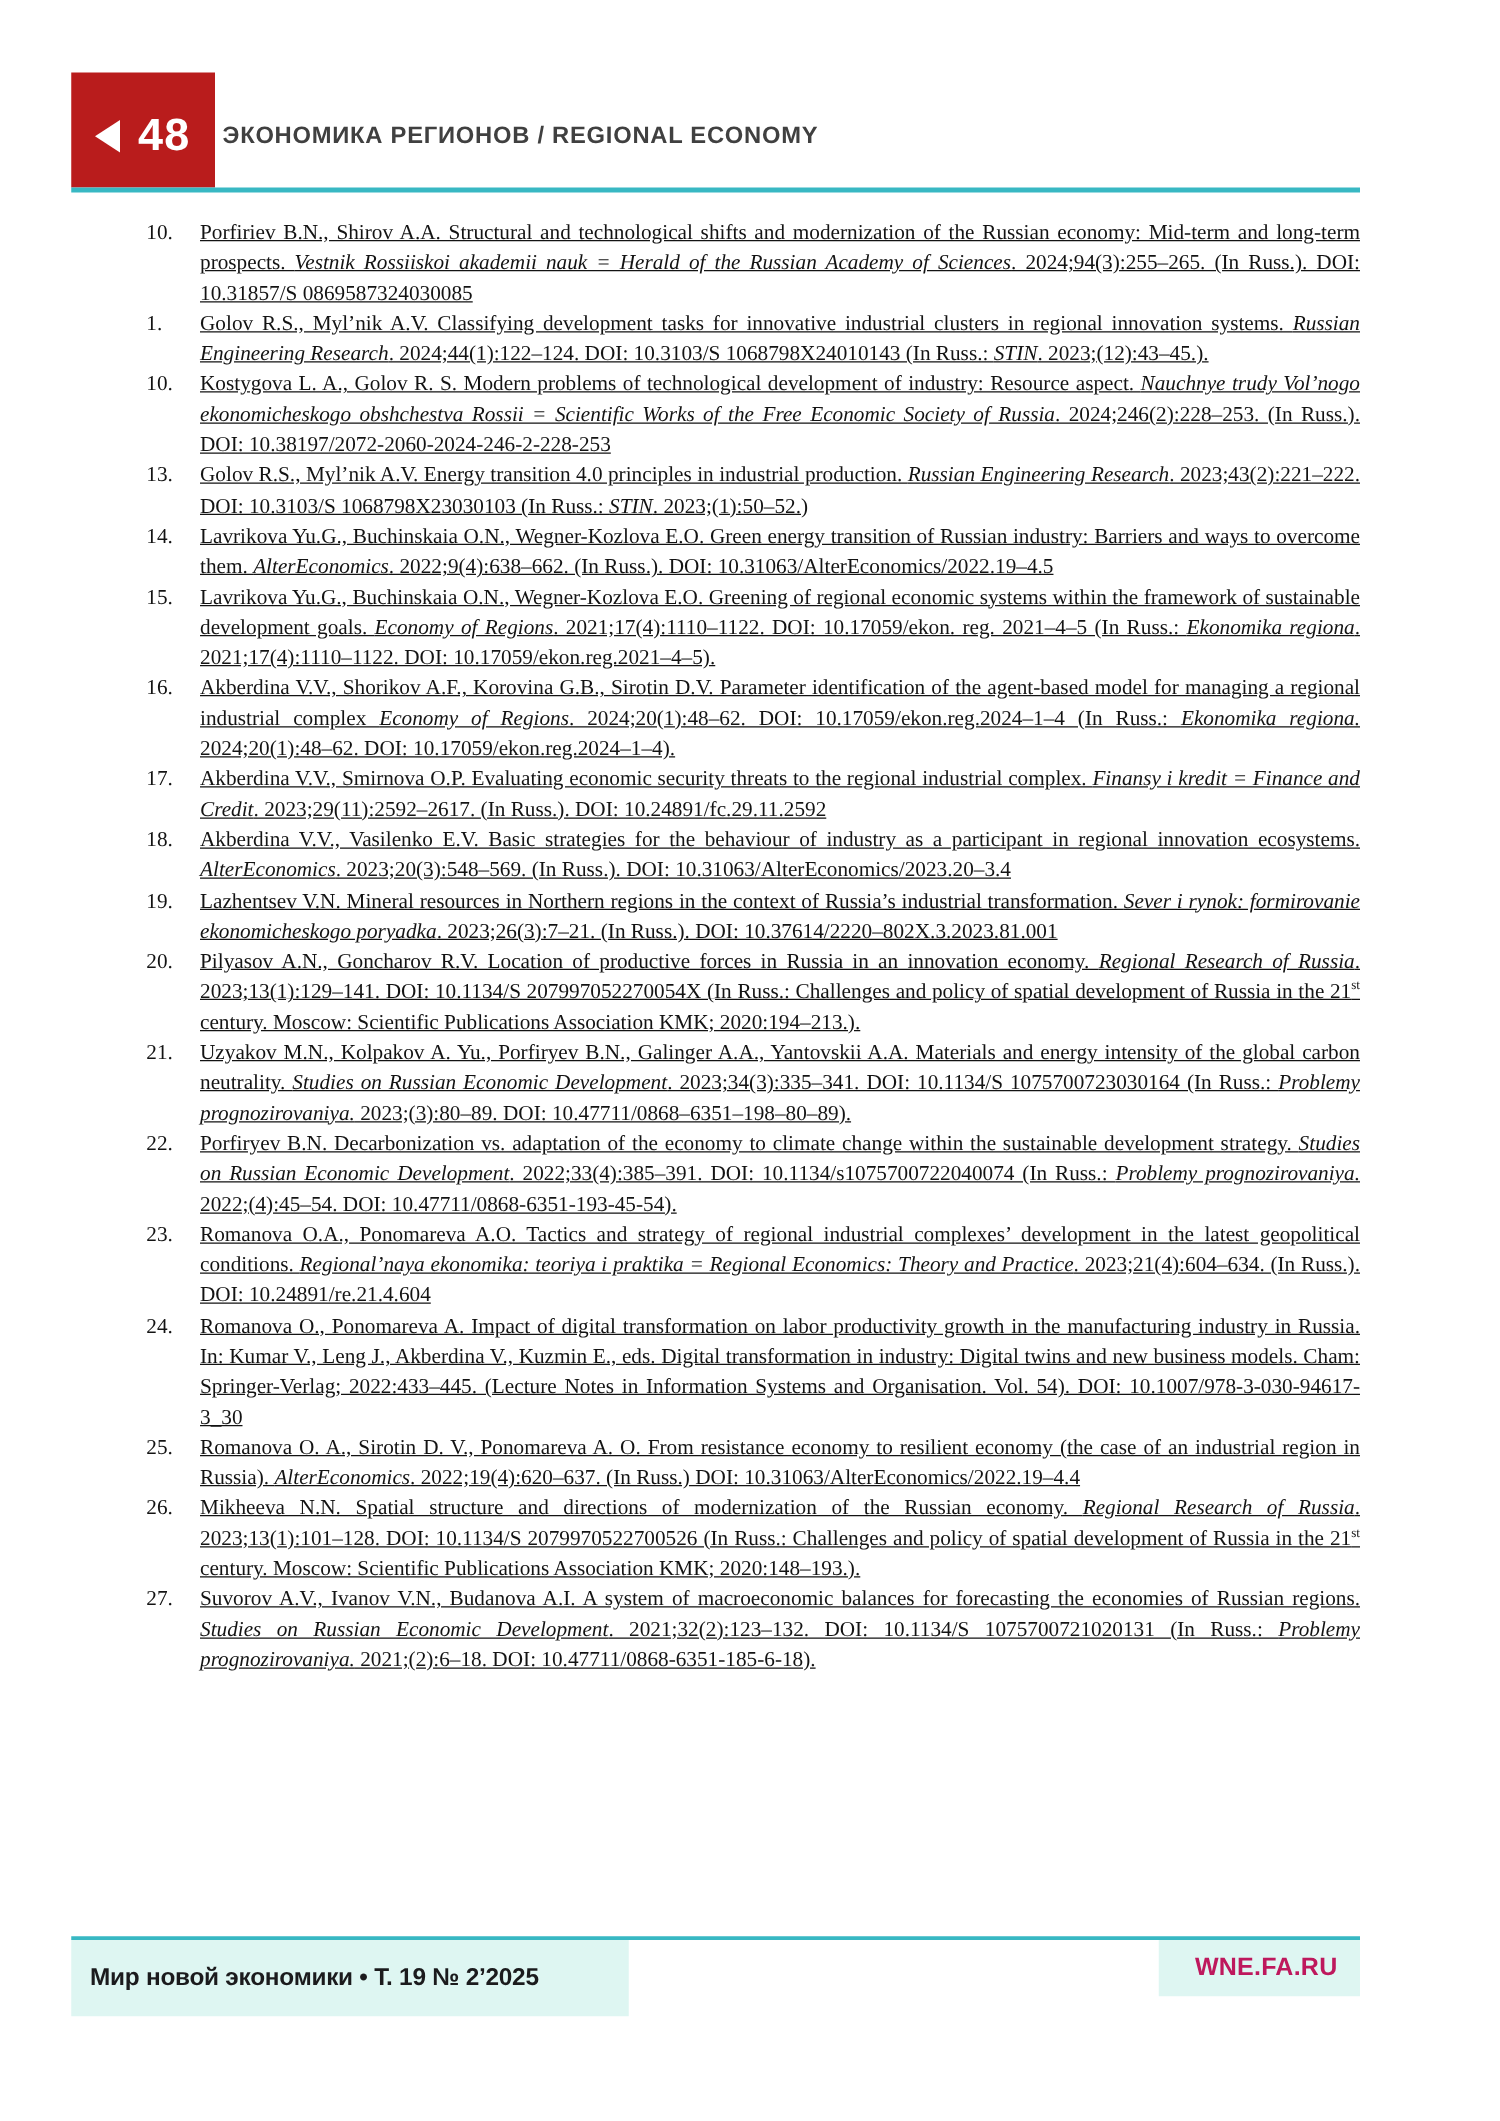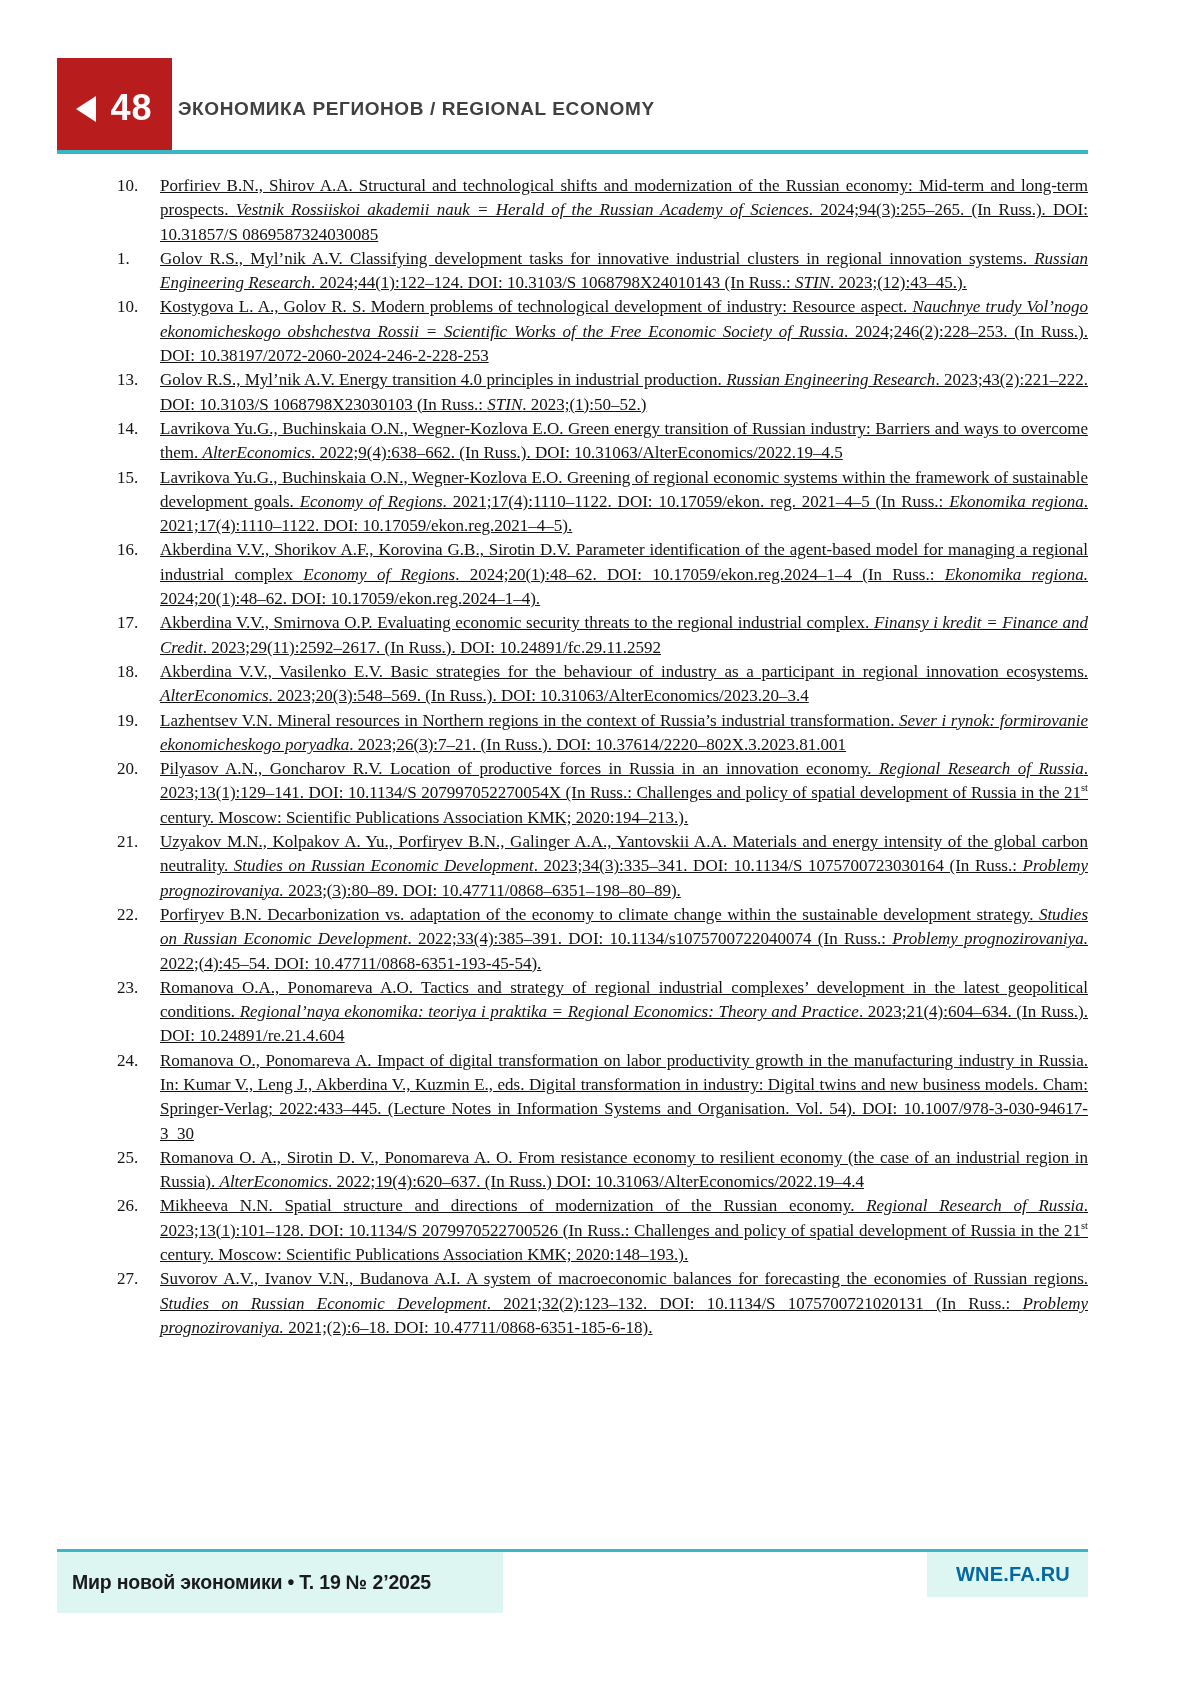--- a/index.html
+++ b/index.html
@@ -95,16 +95,16 @@
         <li><span class="ref-num">24.</span><span>Romanova O., Ponomareva A. Impact of digital transformation on labor productivity growth in the manufacturing industry in Russia. In: Kumar V., Leng J., Akberdina V., Kuzmin E., eds. Digital transformation in industry: Digital twins and new business models. Cham: Springer-Verlag; 2022:433–445. (Lecture Notes in Information Systems and Organisation. Vol. 54). DOI: 10.1007/978-3-030-94617-3_30</span></li>
         <li><span class="ref-num">25.</span><span>Romanova O. A., Sirotin D. V., Ponomareva A. O. From resistance economy to resilient economy (the case of an industrial region in Russia). </span><span class="it">AlterEconomics</span><span>. 2022;19(4):620–637. (In Russ.) DOI: 10.31063/AlterEconomics/2022.19–4.4</span></li>
         <li><span class="ref-num">26.</span><span>Mikheeva N.N. Spatial structure and directions of modernization of the Russian economy. </span><span class="it">Regional Research of Russia</span><span>. 2023;13(1):101–128. DOI: 10.1134/S 2079970522700526 (In Russ.: Challenges and policy of spatial development of Russia in the 21</span><span class="sup">st</span><span> century. Moscow: Scientific Publications Association KMK; 2020:148–193.).</span></li>
         <li><span class="ref-num">27.</span><span>Suvorov A.V., Ivanov V.N., Budanova A.I. A system of macroeconomic balances for forecasting the economies of Russian regions. </span><span class="it">Studies on Russian Economic Development</span><span>. 2021;32(2):123–132. DOI: 10.1134/S 1075700721020131 (In Russ.: </span><span class="it">Problemy prognozirovaniya.</span><span> 2021;(2):6–18. DOI: 10.47711/0868-6351-185-6-18).</span></li>
       </ol>
   </div>
 
   <div class="footer">
     <div class="footer-rule" style="background: rgb(56, 184, 195);"></div>
     <div class="footer-left" style="background: rgb(222, 246, 242); color: rgb(27, 27, 29);">Мир новой экономики • Т. 19 № 2’2025</div>
-    <div class="footer-right" style="background: rgb(222, 246, 242); color: #0369a1;">WNE.FA.RU</div>
+    <div class="footer-right" style="background: rgb(222, 246, 242); color: #be185d;">WNE.FA.RU</div>
   </div>
 
 </div>
 
 </body></html>

